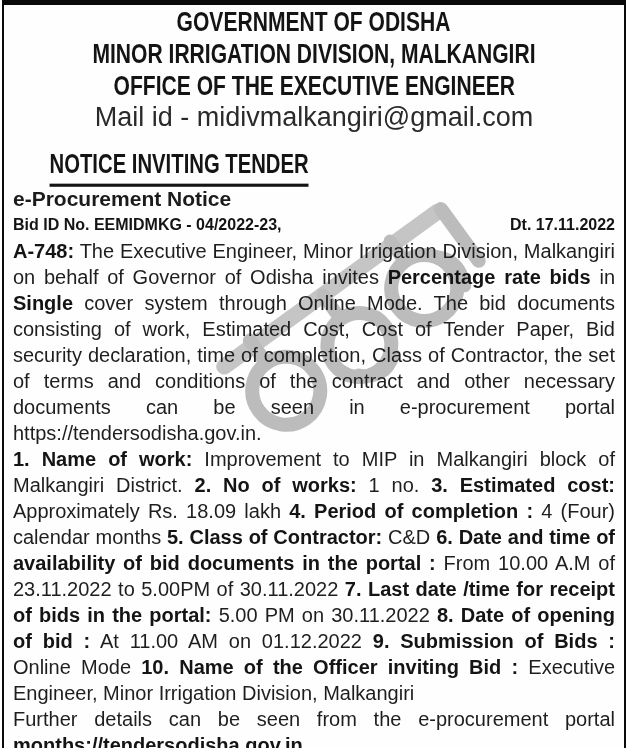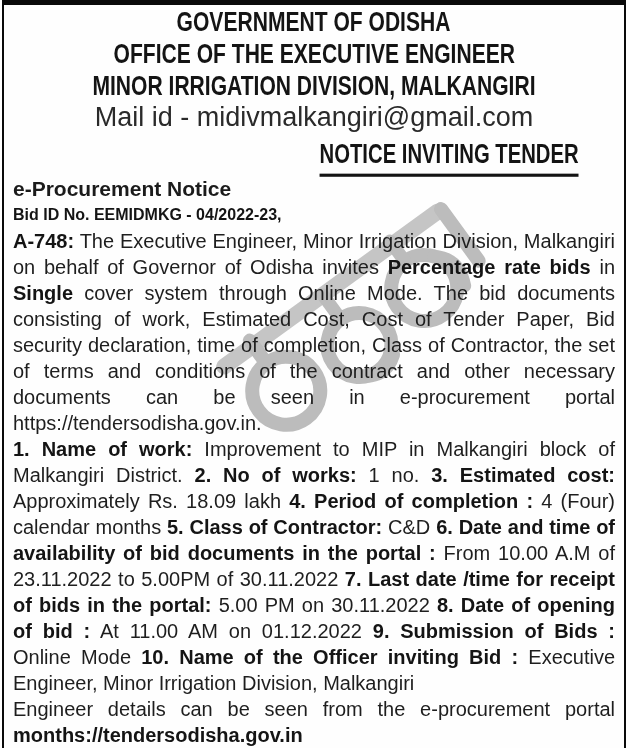--- a/index.html
+++ b/index.html
@@ -47,23 +47,23 @@
     transform: scale(0.78, 1.04);
     transform-origin: center center;
   }
   .mail-line {
     text-align: center;
     font-size: 27px;
     line-height: 27px;
     color: #2a2a2a;
   }
   .nit-row {
-    text-align: right;
+    text-align: left;
     line-height: 34px;
-    margin-top: 6px;
+    margin-top: 16px;
     white-space: nowrap;
   }
   .nit-row .cond {
     font-size: 26px;
     border-bottom: 3px solid #141414;
     padding-bottom: 2px;
   }
   .subtitle {
     text-align: left;
     font-weight: 700;
@@ -127,40 +127,41 @@
       </g>
     </svg>
   </div>
 
   <div class="content">
 
     <div class="hl">
       <span class="cond">GOVERNMENT OF ODISHA</span>
     </div>
     <div class="hl">
-      <span class="cond">OFFICE OF THE EXECUTIVE ENGINEER</span>
+      <span class="cond">MINOR IRRIGATION DIVISION, MALKANGIRI</span>
     </div>
     <div class="hl">
-      <span class="cond">MINOR IRRIGATION DIVISION, MALKANGIRI</span>
+      <span class="cond">OFFICE OF THE EXECUTIVE ENGINEER</span>
     </div>
 
     <div class="mail-line">Mail id - midivmalkangiri@gmail.com</div>
 
     <div class="nit-row">
       <span class="cond">NOTICE INVITING TENDER</span>
     </div>
 
     <div class="subtitle">e-Procurement Notice</div>
 
     <div class="bid-row">
       <span>Bid ID No. EEMIDMKG - 04/2022-23,</span>
+      <span>Dt. 17.11.2022</span>
     </div>
 
     <p class="para"><b>A-748:</b><span> The Executive Engineer, Minor Irrigation Division, Malkangiri on behalf of Governor of Odisha invites </span><b>Percentage rate bids</b><span> in </span><b>Single</b><span> cover system through Online Mode. The bid documents consisting of work, Estimated Cost, Cost of Tender Paper, Bid security declaration, time of completion, Class of Contractor, the set of terms and conditions of the contract and other necessary documents can be seen in e-procurement portal https://tendersodisha.gov.in.</span></p>
 
     <p class="para"><b>1. Name of work:</b><span> Improvement to MIP in Malkangiri block of Malkangiri District. </span><b>2. No of works:</b><span> 1 no. </span><b>3. Estimated cost:</b><span> Approximately Rs. 18.09 lakh </span><b>4. Period of completion :</b><span> 4 (Four) calendar months </span><b>5. Class of Contractor:</b><span> C&amp;D </span><b>6. Date and time of availability of bid documents in the portal :</b><span> From 10.00 A.M of 23.11.2022 to 5.00PM of 30.11.2022 </span><b>7. Last date /time for receipt of bids in the portal:</b><span> 5.00 PM on 30.11.2022 </span><b>8. Date of opening of bid :</b><span> At 11.00 AM on 01.12.2022 </span><b>9. Submission of Bids :</b><span> Online Mode </span><b>10. Name of the Officer inviting Bid :</b><span> Executive Engineer, Minor Irrigation Division, Malkangiri</span></p>
 
-    <p class="para"><span>Engineer details can be seen from the e-procurement portal </span><b>months://tendersodisha.gov.in</b></p>
+    <p class="para"><span>Further details can be seen from the e-procurement portal </span><b>months://tendersodisha.gov.in</b></p>
 
     <div class="signature">Sd/-Executive Engineer</div>
 
   </div>
 </div>
 
 </body></html>

